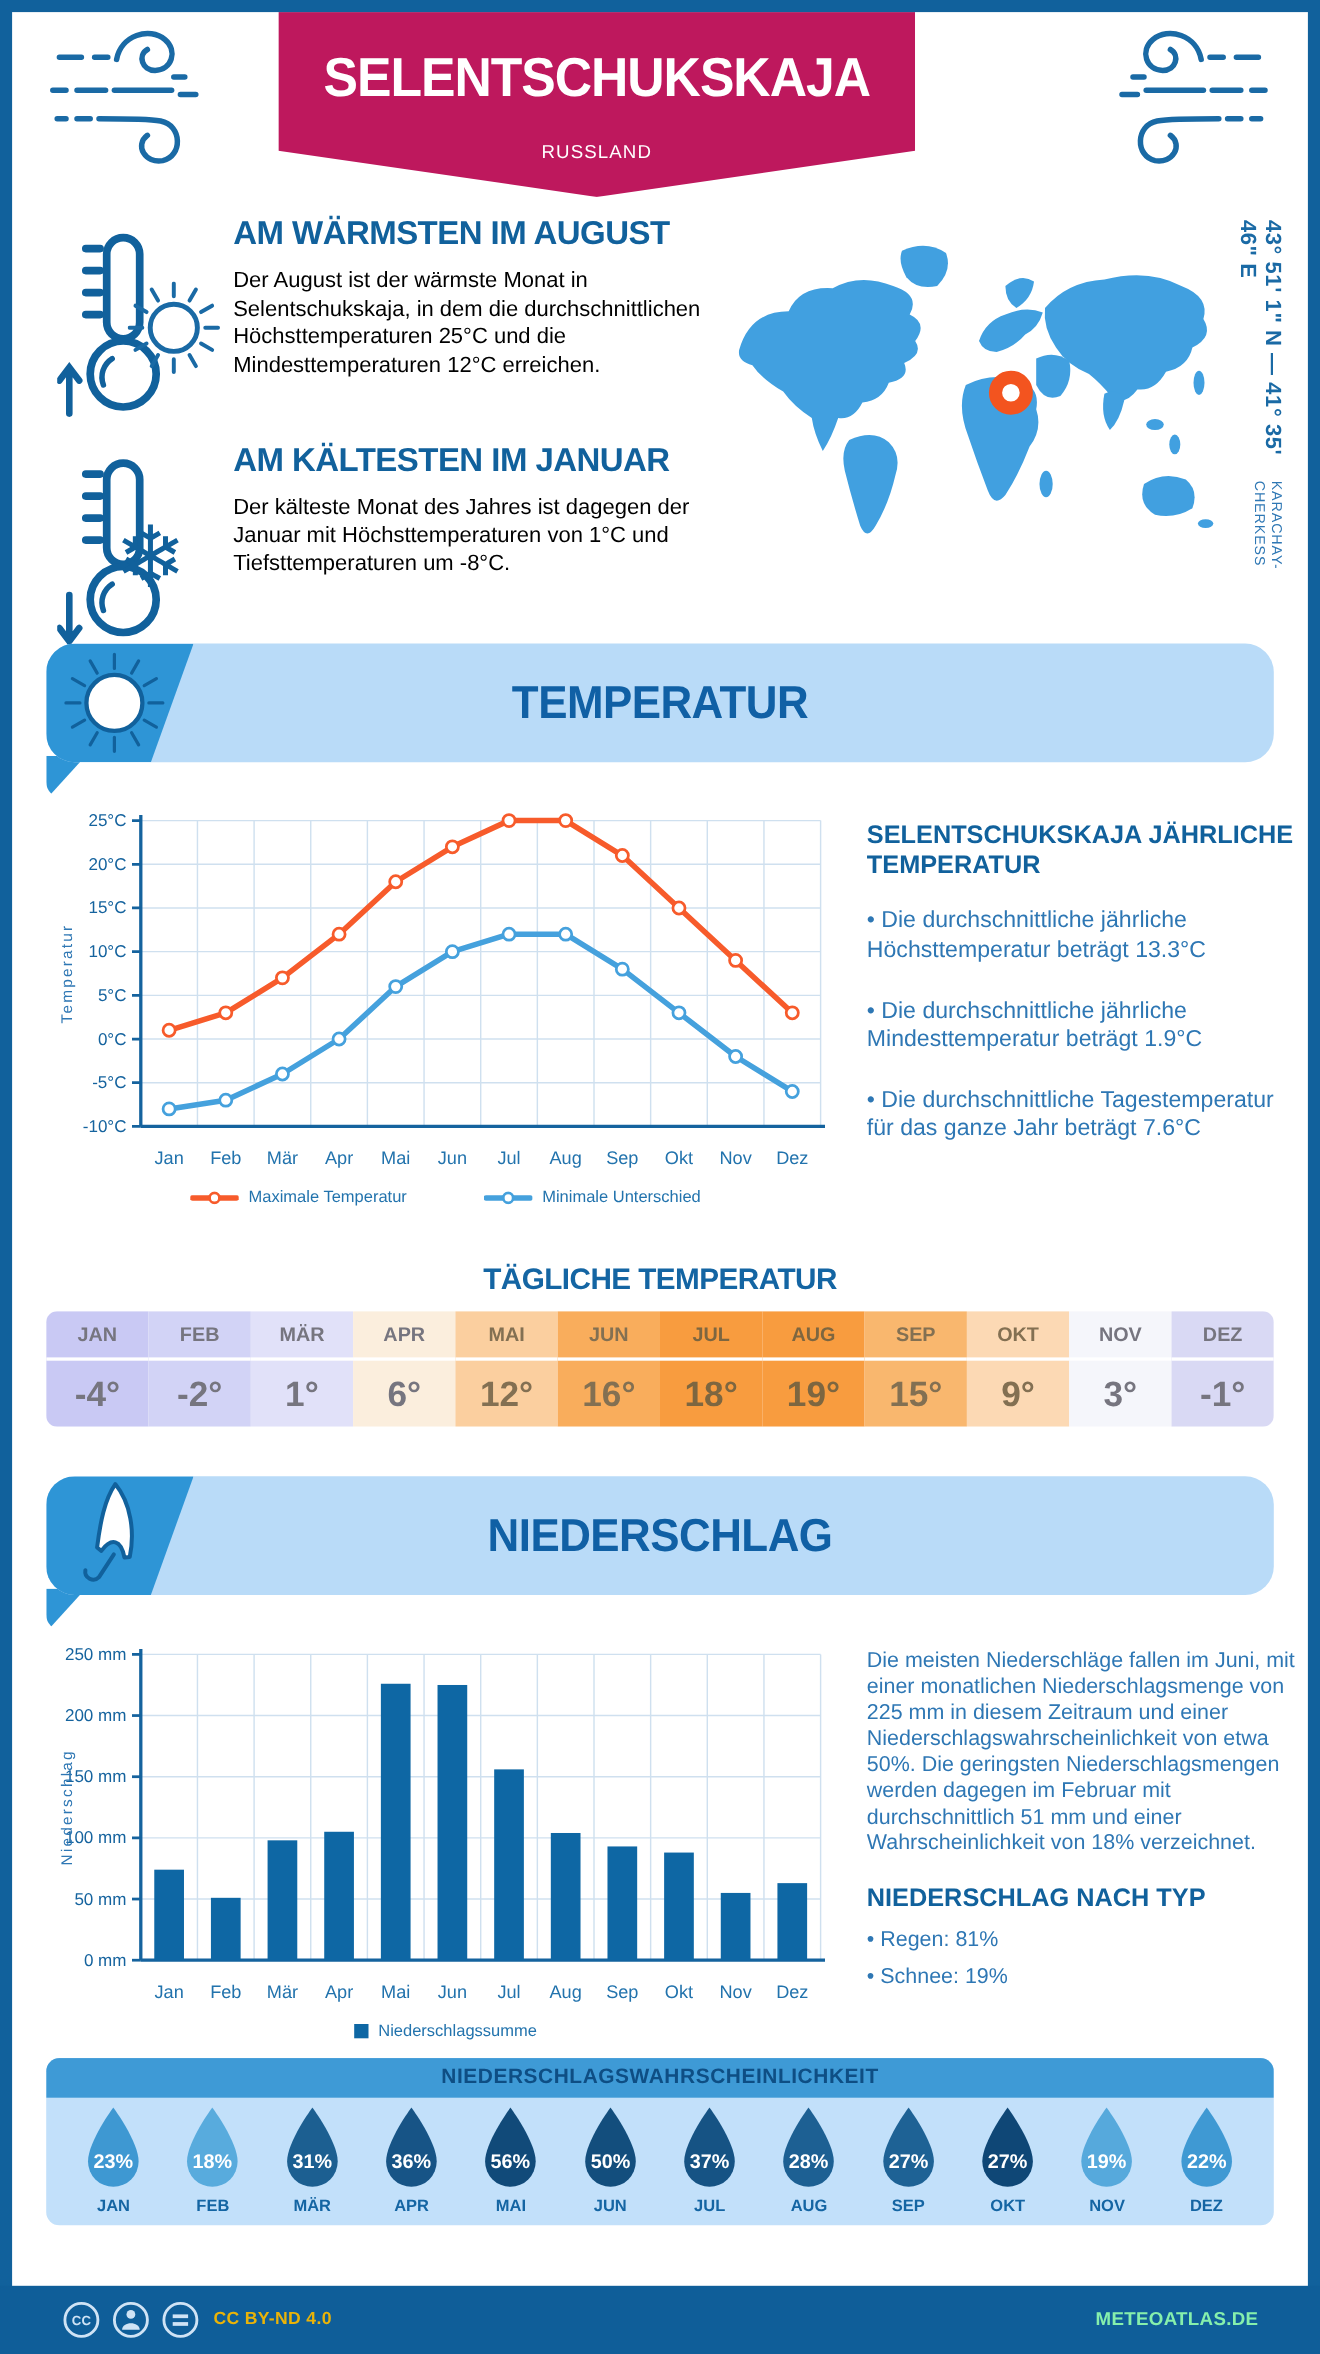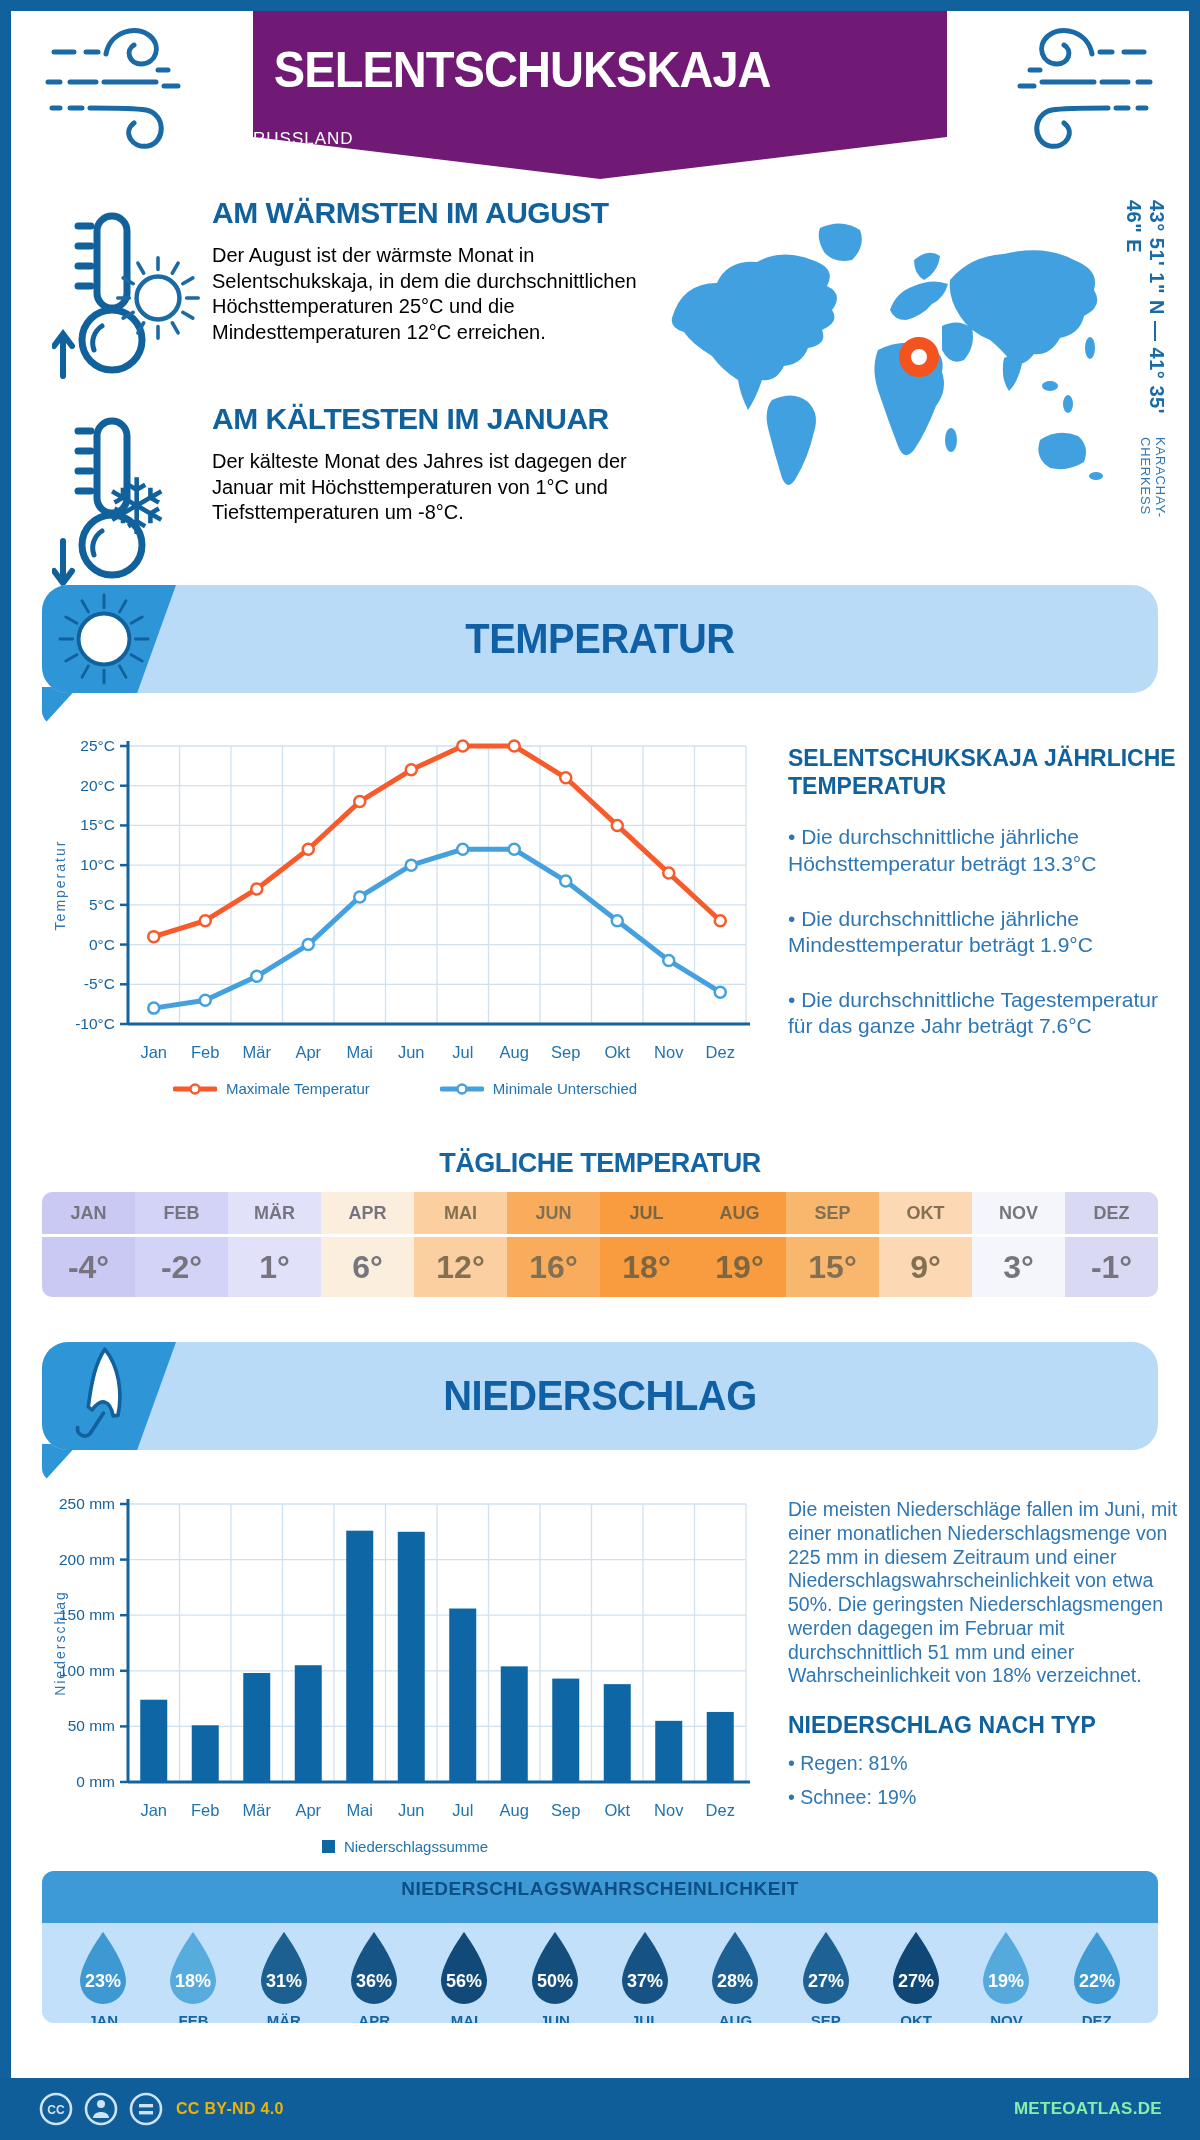--- a/index.html
+++ b/index.html
@@ -3,22 +3,22 @@
 <meta charset="utf-8">
 <style>
   html,body{margin:0;padding:0;}
   body{
     width:1200px;height:2140px;position:relative;background:#fff;
     font-family:"Liberation Sans",sans-serif;overflow:hidden;
   }
   .frame{position:absolute;inset:0;border:11px solid #11619c;pointer-events:none;z-index:50;}
 
   
-  .hdr-banner{position:absolute;left:253px;top:11px;width:694px;height:168px;background:#701a75;
-    clip-path:polygon(0 0,100% 0,100% 75%,50% 100%,0 75%);z-index:5;}
+  .hdr-banner{position:absolute;left:253px;top:11px;width:579px;height:168px;background:#be185d;
+    clip-path:polygon(0 0,100% 0,100% 75%,50% 100%,0 75%);z-index:5;text-align:center;}
   .hdr-title{margin-top:30px;font-size:50px;font-weight:bold;color:#fff;letter-spacing:-1px;transform:scaleX(.94);}
   .hdr-sub{position:absolute;left:0;right:0;top:118px;font-size:17px;color:#fff;letter-spacing:1px;}
   .wind{position:absolute;top:16px;width:152px;height:152px;}
   .wind.left{left:40px;} .wind.right{left:1006px;transform:scaleX(-1);}
 
   
   .intro-head{position:absolute;left:212px;font-size:30px;font-weight:bold;color:#11619c;letter-spacing:-.5px;}
   .intro-text{position:absolute;left:212px;width:432px;font-size:20px;line-height:1.28;color:#000000;}
   .thermo{position:absolute;left:52px;width:112px;height:175px;}
   .sun-sm{position:absolute;width:84px;height:84px;}
@@ -56,28 +56,28 @@
 
   
   .daily-title{position:absolute;left:0;right:0;top:1148px;text-align:center;font-size:27px;font-weight:bold;color:#1465a3;letter-spacing:-.5px;}
   .daily-table{position:absolute;left:42px;top:1192px;width:1116px;display:flex;border-radius:10px;overflow:hidden;}
   .dt-col{flex:1;text-align:center;}
   .dt-head{height:42px;line-height:42px;font-size:18px;font-weight:bold;border-bottom:3px solid #fff;}
   .dt-val{height:60px;line-height:60px;font-size:32px;font-weight:bold;}
 
   
   .prob-box{position:absolute;left:42px;top:1871px;width:1116px;height:152px;background:#c2e0fa;border-radius:12px;overflow:hidden;}
-  .prob-head{height:52px;line-height:36px;background:#3e9ad6;text-align:center;font-size:19px;font-weight:bold;color:#0e4e84;letter-spacing:.5px;}
+  .prob-head{height:36px;line-height:36px;background:#3e9ad6;text-align:center;font-size:19px;font-weight:bold;color:#0e4e84;letter-spacing:.5px;}
   .prob-row{display:flex;padding:7px 16px 0 16px;}
   .prob-cell{flex:1;text-align:center;}
   .prob-cell .mon{margin-top:2px;font-size:15px;font-weight:bold;color:#1465a3;}
 
   
   .footer{position:absolute;left:0;right:0;bottom:0;height:62px;background:#0f5e99;z-index:60;
-    display:flex;align-items:center;padding:0 38px;box-sizing:border-box;}
+    display:flex;align-items:center;padding:0 56px;box-sizing:border-box;}
   .cc-group{display:flex;align-items:center;gap:9px;}
   .cc-label{margin-left:12px;font-size:16px;font-weight:bold;color:#eab308;letter-spacing:.3px;}
   .site{margin-left:auto;font-size:17px;font-weight:bold;color:#86efac;letter-spacing:.3px;}
 </style>
 </head>
 <body>
 
 <svg class="wind left" viewBox="0 0 152 152" fill="none" stroke="#1a6aa5" stroke-width="5" stroke-linecap="round">
   <path d="M14,36 h20 M46,36 h12"></path>
   <path d="M66,38 c4,-22 30,-30 44,-18 c12,10 6,28 -9,28 c-12,0 -16,-14 -7,-19"></path>

